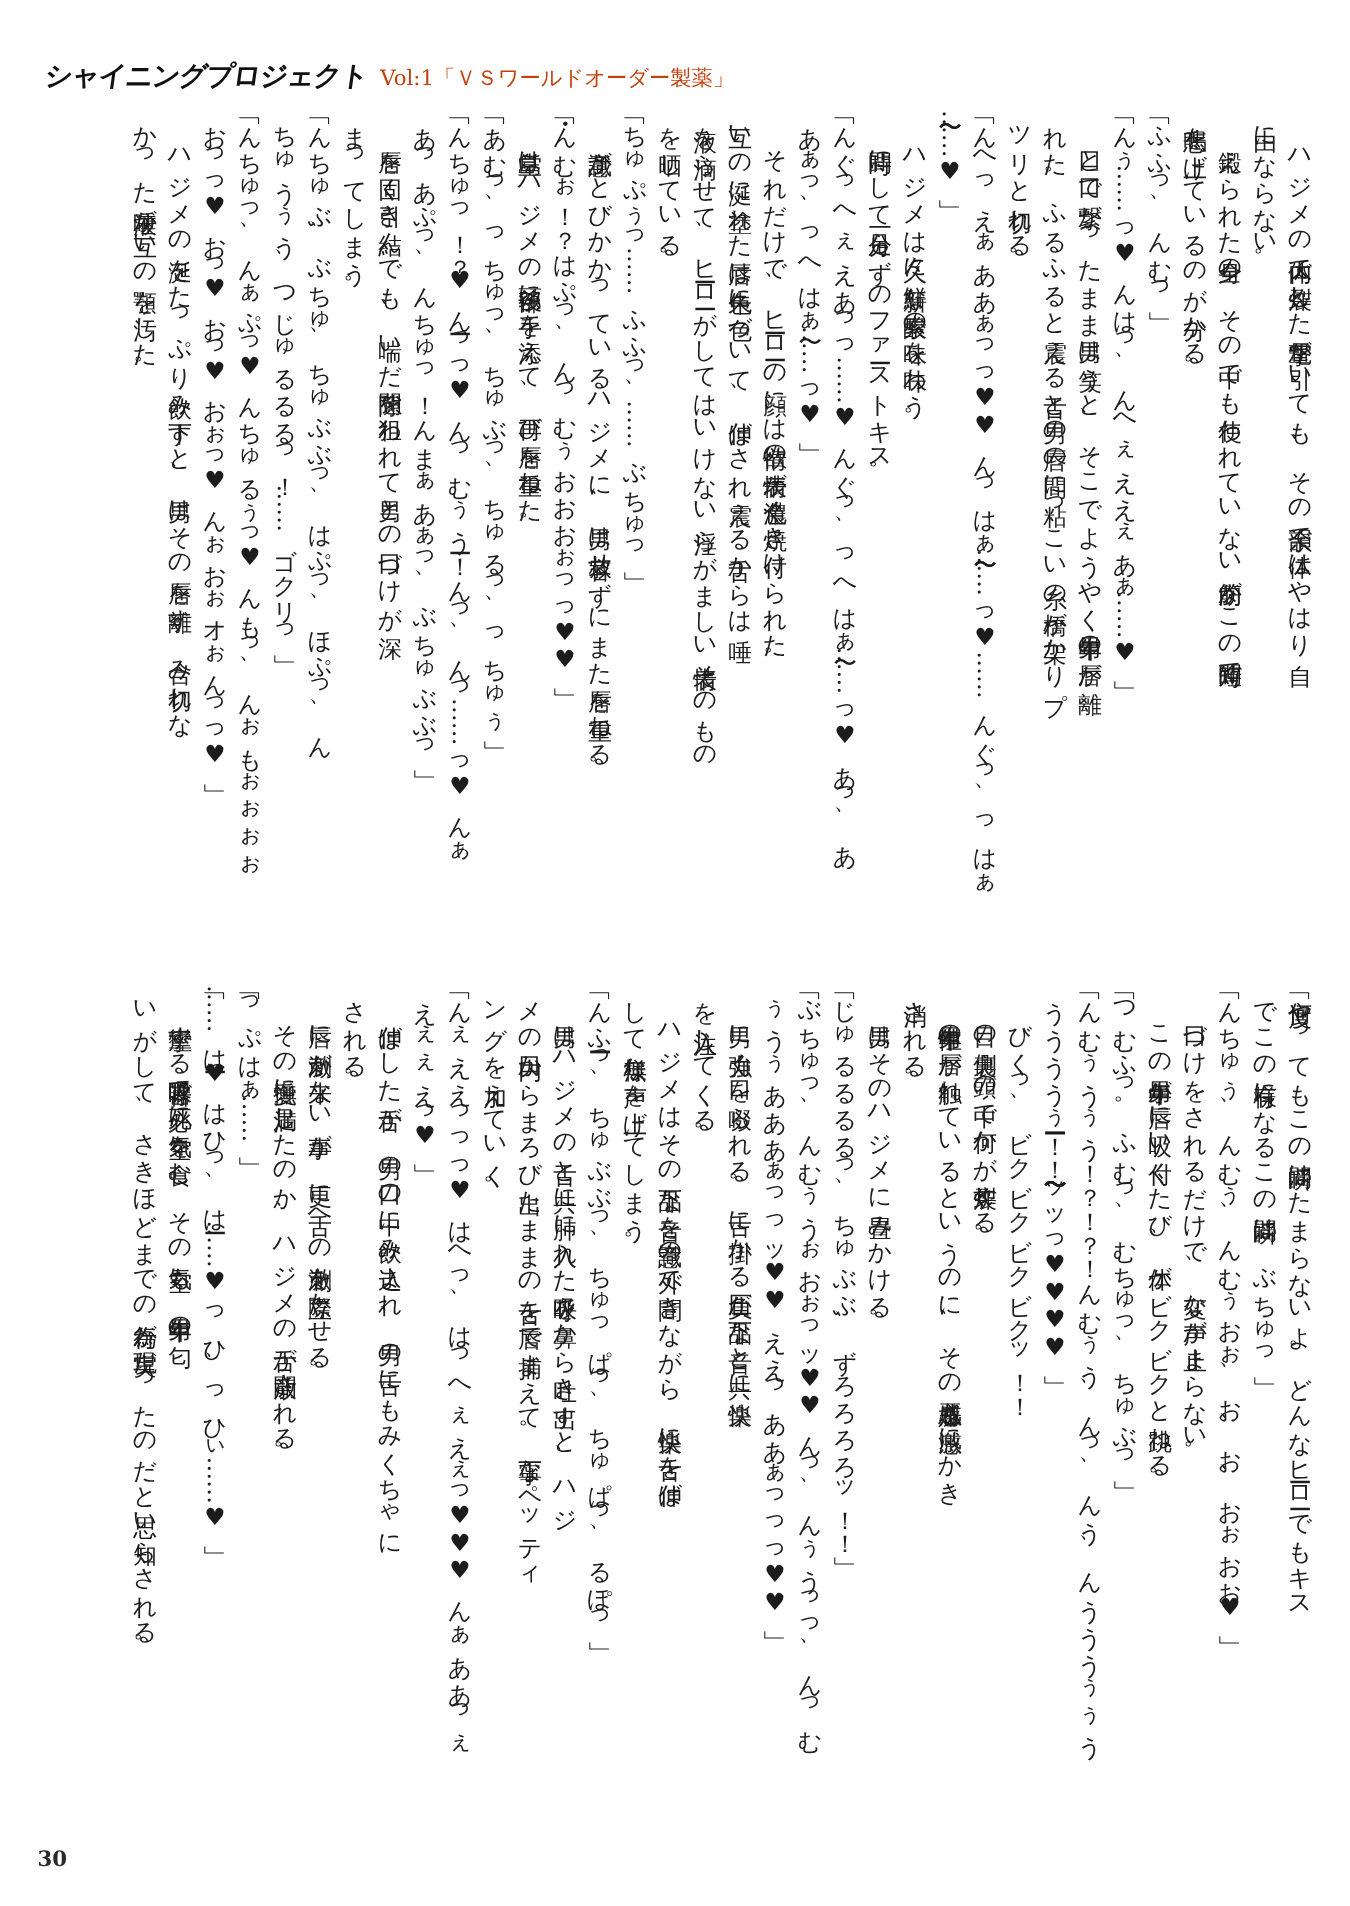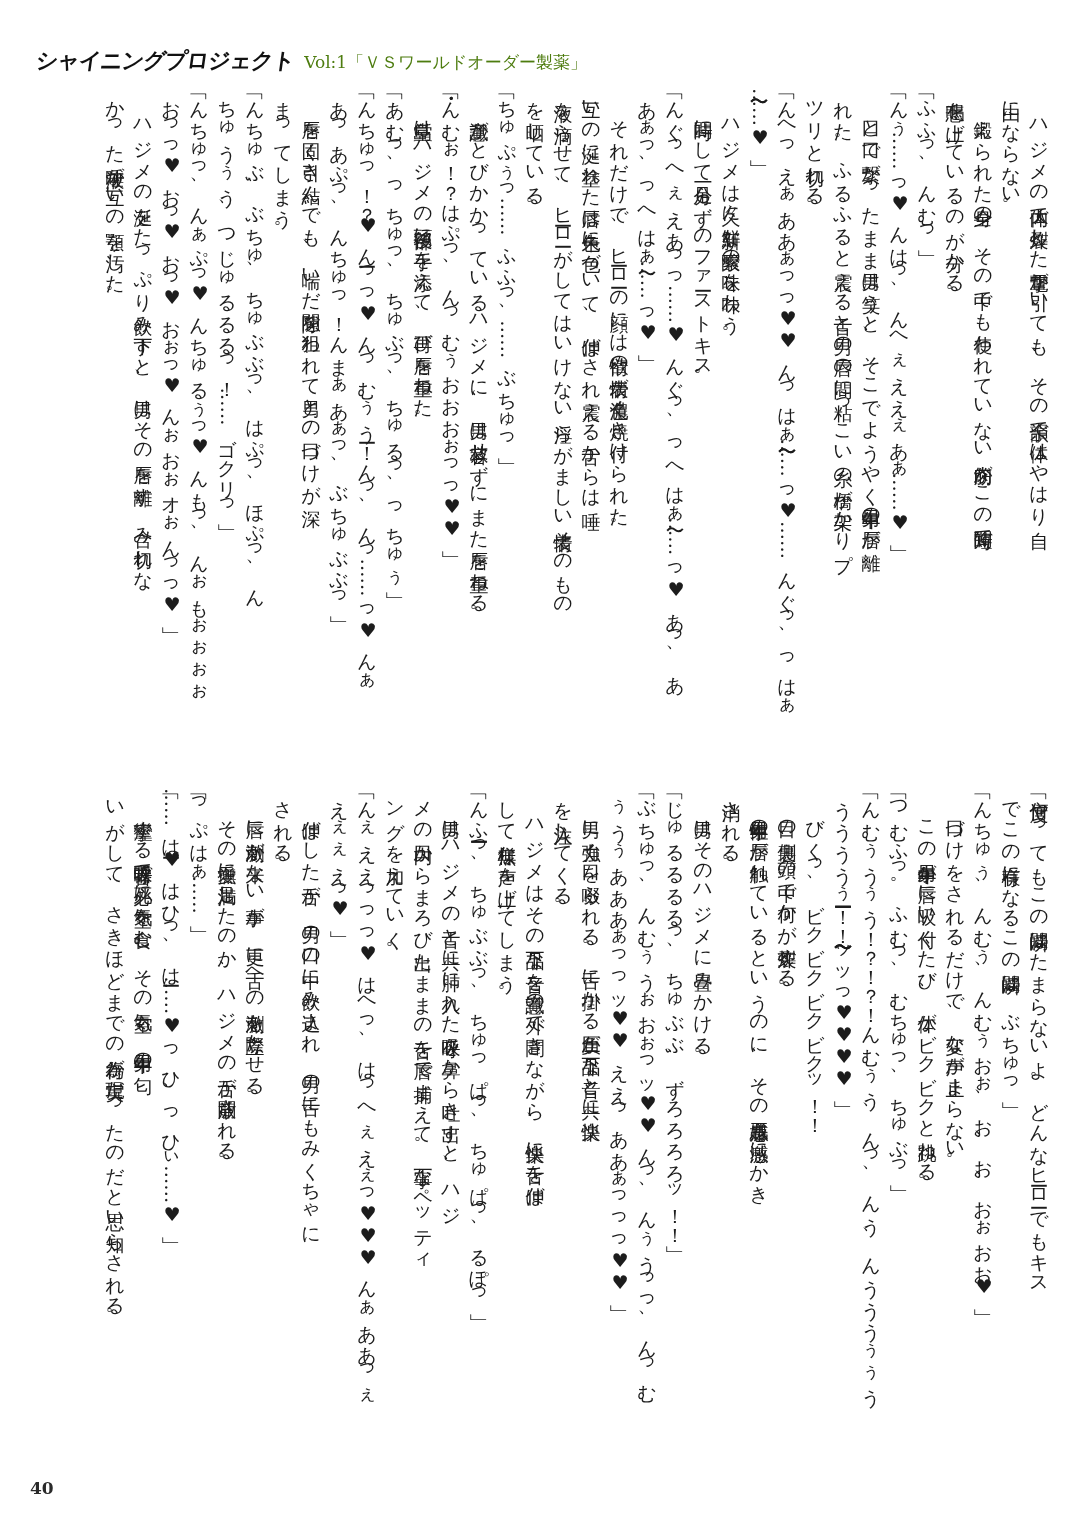--- a/index.html
+++ b/index.html
@@ -29,21 +29,21 @@
     font-family: "DejaVu Sans", "Liberation Sans", sans-serif;
     font-weight: 900;
     font-size: 22px;
     letter-spacing: -1px;
     transform: skewX(-8deg);
     color: #111111;
   }
   .volume-title {
     font-family: "DejaVu Serif", "Liberation Serif", serif;
     font-size: 17px;
-    color: #4d7c0f;
+    color: #c2410c;
   }
   .vtext {
     position: absolute;
     right: 26px;
     writing-mode: vertical-rl;
     text-orientation: mixed;
     font-size: 19px;
     line-height: 28px;
     color: #1c1c1c;
     text-align: left;
@@ -141,15 +141,15 @@
       <p>　伸ばした舌が、男の口の中に飲み込まれ、男の舌にもみくちゃに</p>
       <p>される。</p>
       <p>　唇に刺激が来ない事が、更に舌への刺激を際立たせる。</p>
       <p>　その愛撫に満足したのか、ハジメの舌が開放される。</p>
       <p>「っぷはぁ……」</p>
       <p>「……はー♥はひっ、はー……♥っひ、っひぃ……♥」</p>
       <p>　痙攣する呼吸器官で必死に空気を食む。その空気も、中年男の匂</p>
       <p>いがして、さきほどまでの行為が現実だったのだと思い知らされる。</p>
     </div>
 
-  <div class="page-number">40</div>
+  <div class="page-number">30</div>
 
 </div>
 
 </body></html>

